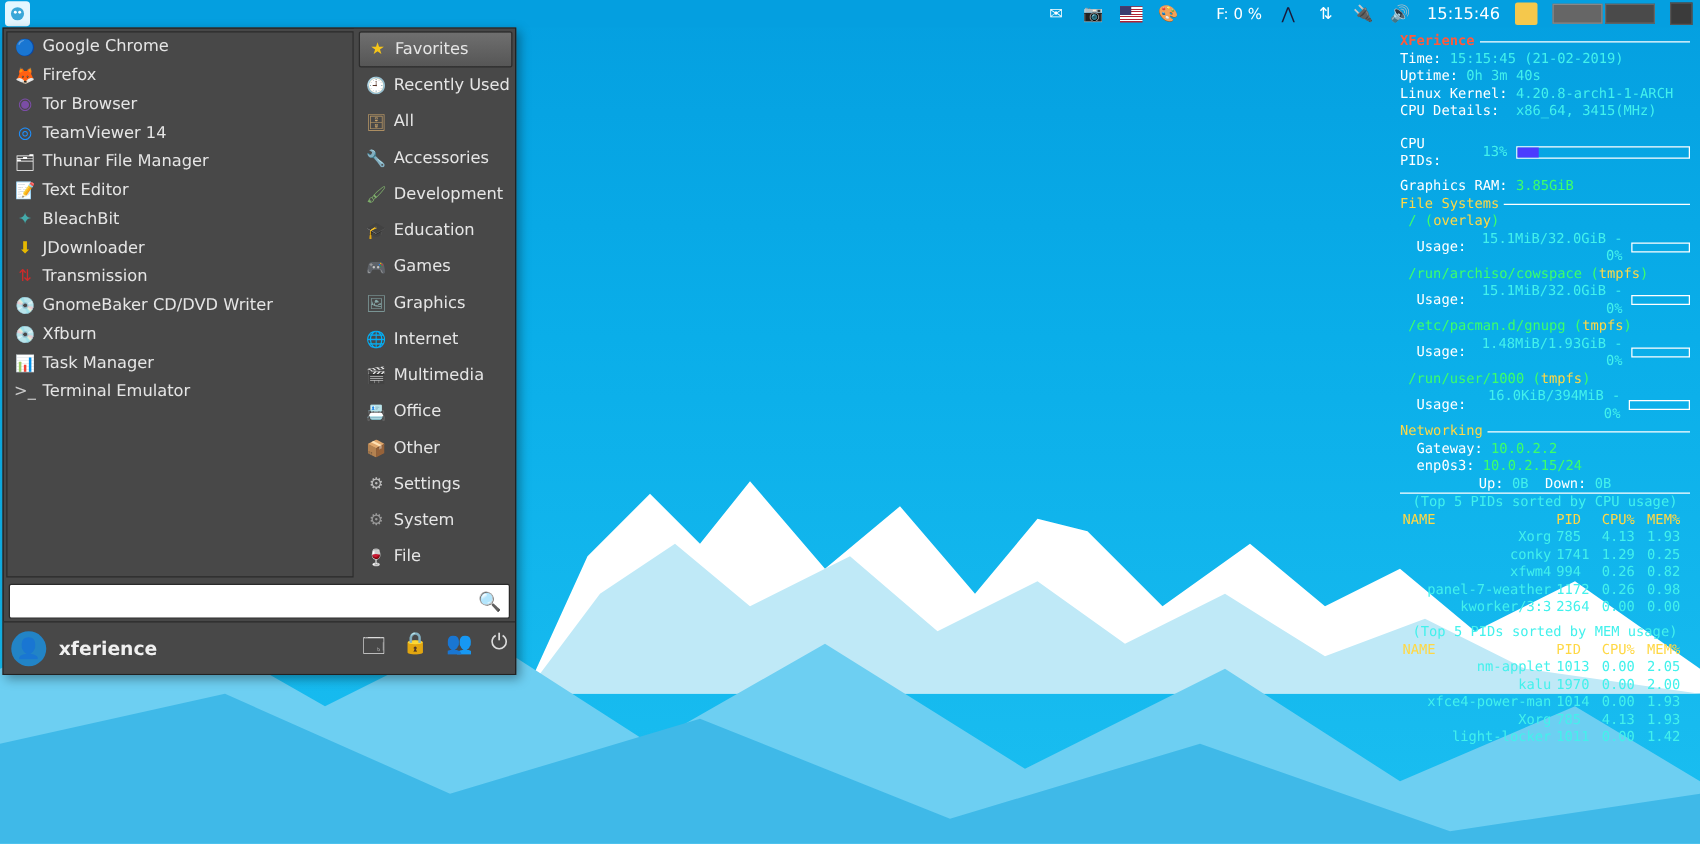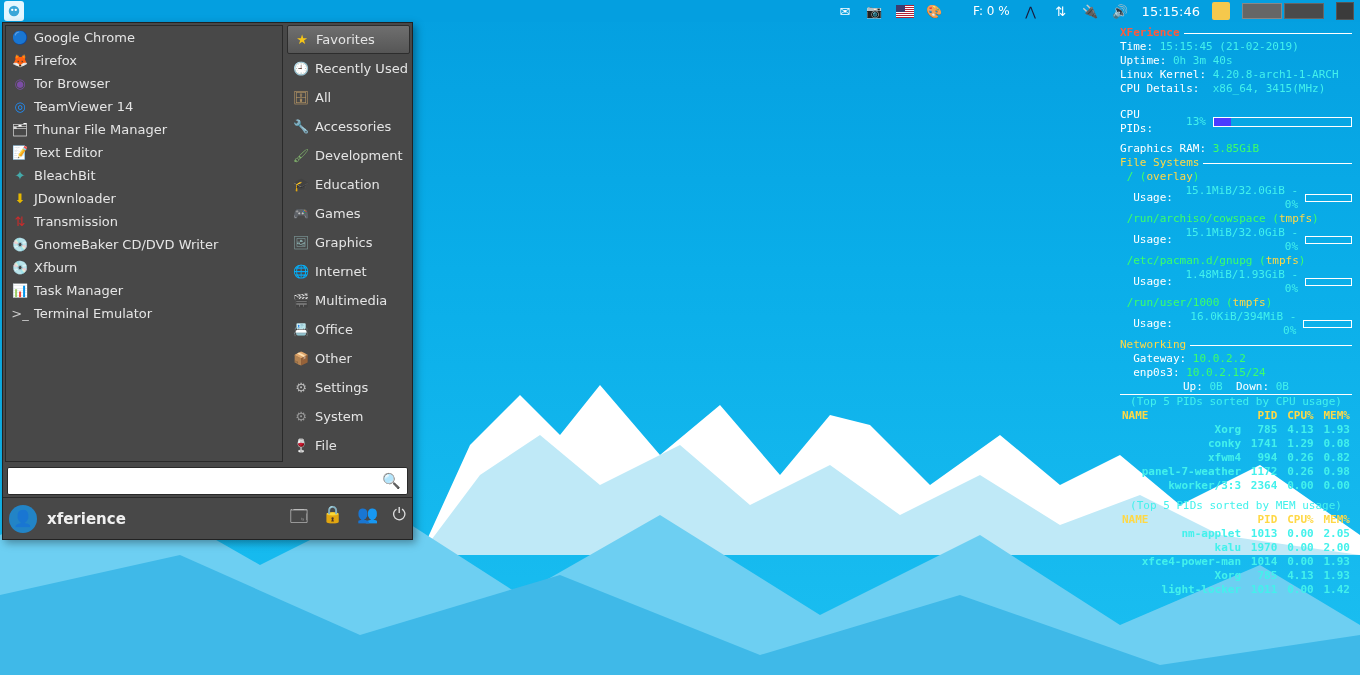--- a/index.html
+++ b/index.html
@@ -110,22 +110,22 @@
 #conky .green { color:#3cff6a; }
 #conky .cpu-hist {
   width:140px; height:30px; border:1px solid #fff; margin-left:8px;
   position:relative; overflow:hidden; background:transparent;
 }
 #conky .bar { height:10px; border:1px solid #fff; width:140px; position:relative; display:inline-block; vertical-align:middle; }
 #conky .bar > span { position:absolute; left:0; top:0; bottom:0; }
 #conky .bar-small { height:8px; width:50px; border:1px solid #fff; position:relative; display:inline-block; vertical-align:middle; }
 #conky .bar-small > span { position:absolute; left:0; top:0; bottom:0; }
 #conky table { width:100%; border-collapse:collapse; font-size:11px; }
-#conky td { padding:0 2px; white-space:nowrap;font-weight:bold; }
-#conky td.r { text-align:right; }
+#conky td { padding:0 2px; white-space:nowrap; }
+#conky td.r { text-align:left; }
 </style>
 </head>
 <body>
 
 <svg class="mountains-back" viewBox="0 0 1360 200" preserveAspectRatio="none">
   <polygon fill="#ffffff" points="0,200 420,200 470,90 520,40 560,80 600,30 660,100 720,50 780,120 830,60 870,70 930,130 1000,80 1060,130 1120,100 1180,150 1260,110 1360,180 1360,200"></polygon>
   <polygon fill="#bfe9f7" points="0,200 420,200 480,120 540,80 600,130 680,90 750,150 830,110 900,160 980,120 1060,170 1140,140 1220,180 1360,200"></polygon>
 </svg>
 <svg class="mountains-front" viewBox="0 0 1360 260" preserveAspectRatio="none">
   <polygon fill="#6dcff2" points="0,260 0,120 120,70 260,150 380,90 520,180 660,100 820,200 980,120 1120,210 1260,150 1360,210 1360,260"></polygon>
@@ -362,21 +362,21 @@
           <td class="r cyan">785</td>
           <td class="r cyan">4.13</td>
           <td class="r cyan">1.93</td>
         </tr>
       </tbody>
       <tbody>
         <tr>
           <td class="cyan">conky</td>
           <td class="r cyan">1741</td>
           <td class="r cyan">1.29</td>
-          <td class="r cyan">0.08</td>
+          <td class="r cyan">0.25</td>
         </tr>
       </tbody>
       <tbody>
         <tr>
           <td class="cyan">xfwm4</td>
           <td class="r cyan">994</td>
           <td class="r cyan">0.26</td>
           <td class="r cyan">0.82</td>
         </tr>
       </tbody>

